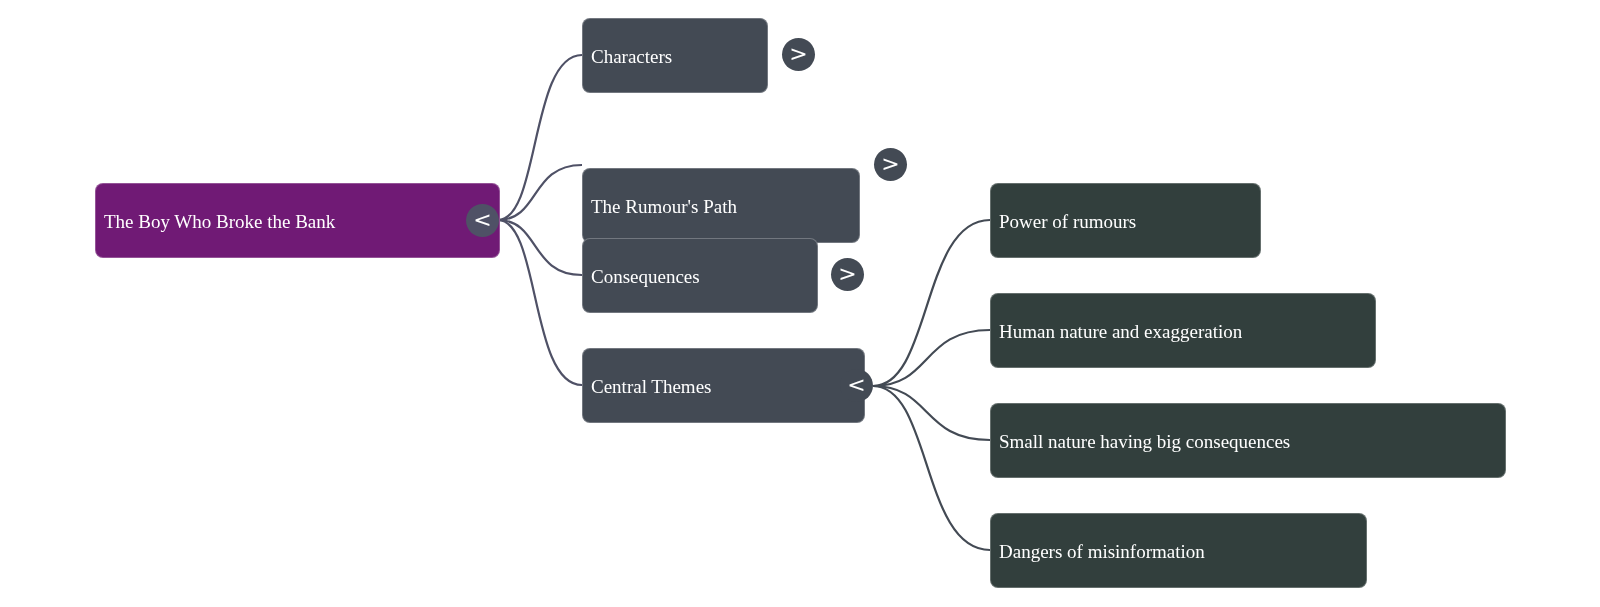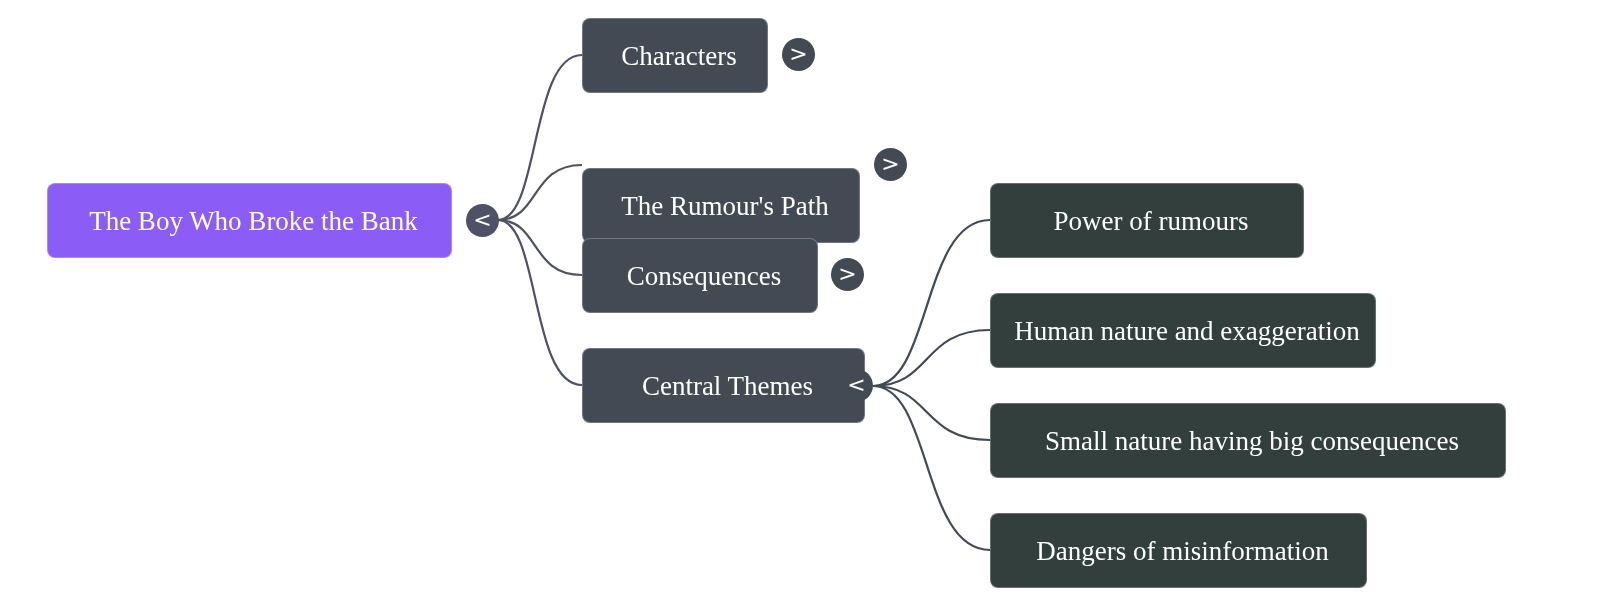--- a/index.html
+++ b/index.html
@@ -1,22 +1,22 @@
 <!DOCTYPE html>
 <html><head>
 <meta charset="utf-8">
 <style>
   html, body { margin: 0; padding: 0; background: #ffffff; }
   body { width: 1600px; height: 607px; position: relative; overflow: hidden;
          font-family: "Liberation Serif", "DejaVu Serif", serif; }
   #links { position: absolute; left: 0; top: 0; width: 1600px; height: 607px; }
   .node { position: absolute; box-sizing: border-box; height: 75px; border-radius: 8px;
-          color: #ffffff; font-size: 27px; line-height: 75px; padding-left: 8px;
-          white-space: nowrap; border: 1px solid rgba(255,255,255,0.25); text-align: center; }
-  .root { background: #8b5cf6; }
+          color: #ffffff; font-size: 19px; line-height: 75px; padding-left: 8px;
+          white-space: nowrap; border: 1px solid rgba(255,255,255,0.25); }
+  .root { background: #701a75; margin-left: 48px; }
   .lvl1 { background: #434a54; }
   .lvl2 { background: #323f3d; }
   .toggle { position: absolute; width: 33px; height: 33px; border-radius: 50%;
             color: #ffffff; font-family: "DejaVu Sans", sans-serif; font-size: 22px;
             line-height: 31px; text-align: center; cursor: pointer; }
   .toggle.root-t { background: #4f5166; }
   .toggle.lvl1-t { background: #434a54; }
 </style>
 </head>
 <body>
@@ -60,21 +60,21 @@
   <span>&gt;</span>
 </div>
 
 <div class="node lvl1" style="left:582px; top:348px; width:283px;">
   <span>Central Themes</span>
 </div>
 <div class="toggle lvl1-t" style="left:840px; top:369px;">
   <span>&lt;</span>
 </div>
 
-<div class="node lvl2" style="left:990px; top:183px; width:314px;">
+<div class="node lvl2" style="left:990px; top:183px; width:271px;">
   <span>Power of rumours</span>
 </div>
 <div class="node lvl2" style="left:990px; top:293px; width:386px;">
   <span>Human nature and exaggeration</span>
 </div>
 <div class="node lvl2" style="left:990px; top:403px; width:516px;">
   <span>Small nature having big consequences</span>
 </div>
 <div class="node lvl2" style="left:990px; top:513px; width:377px;">
   <span>Dangers of misinformation</span>

